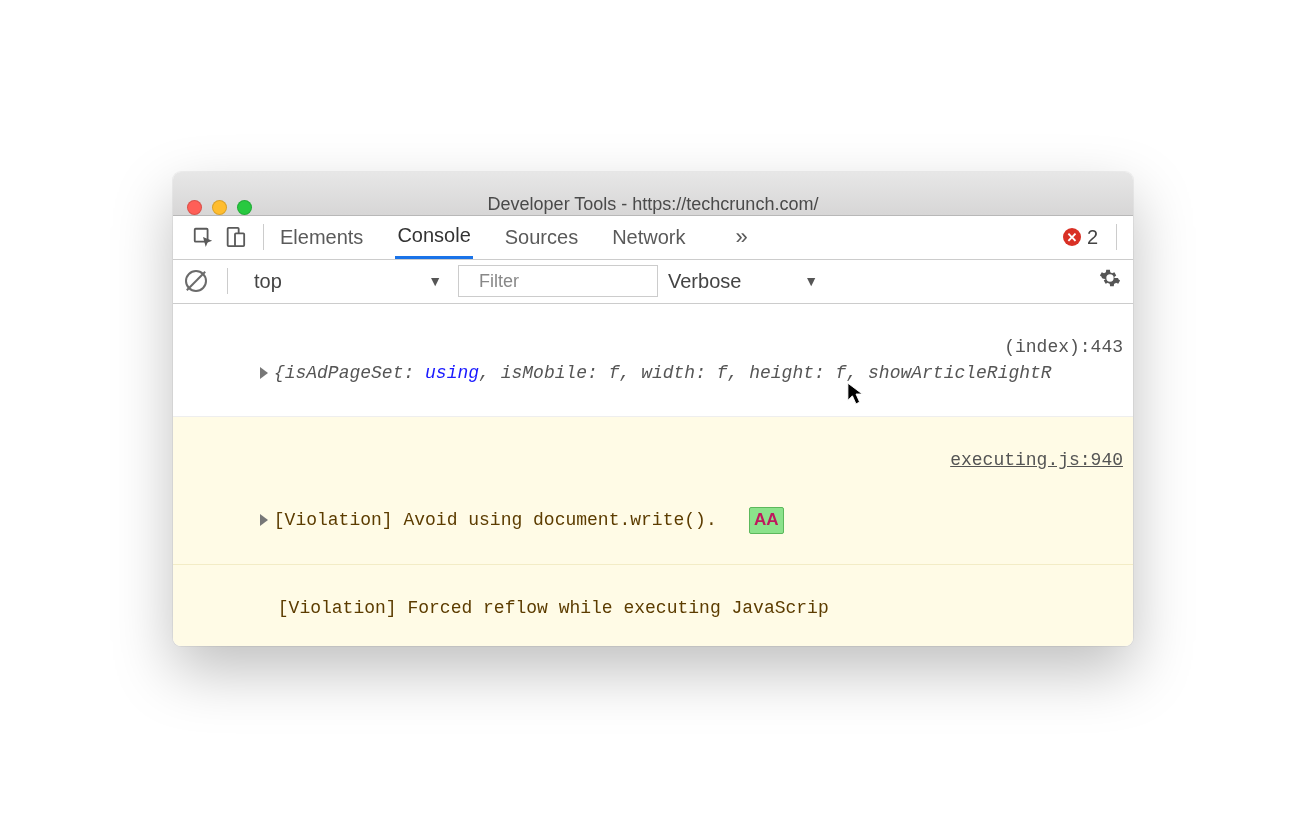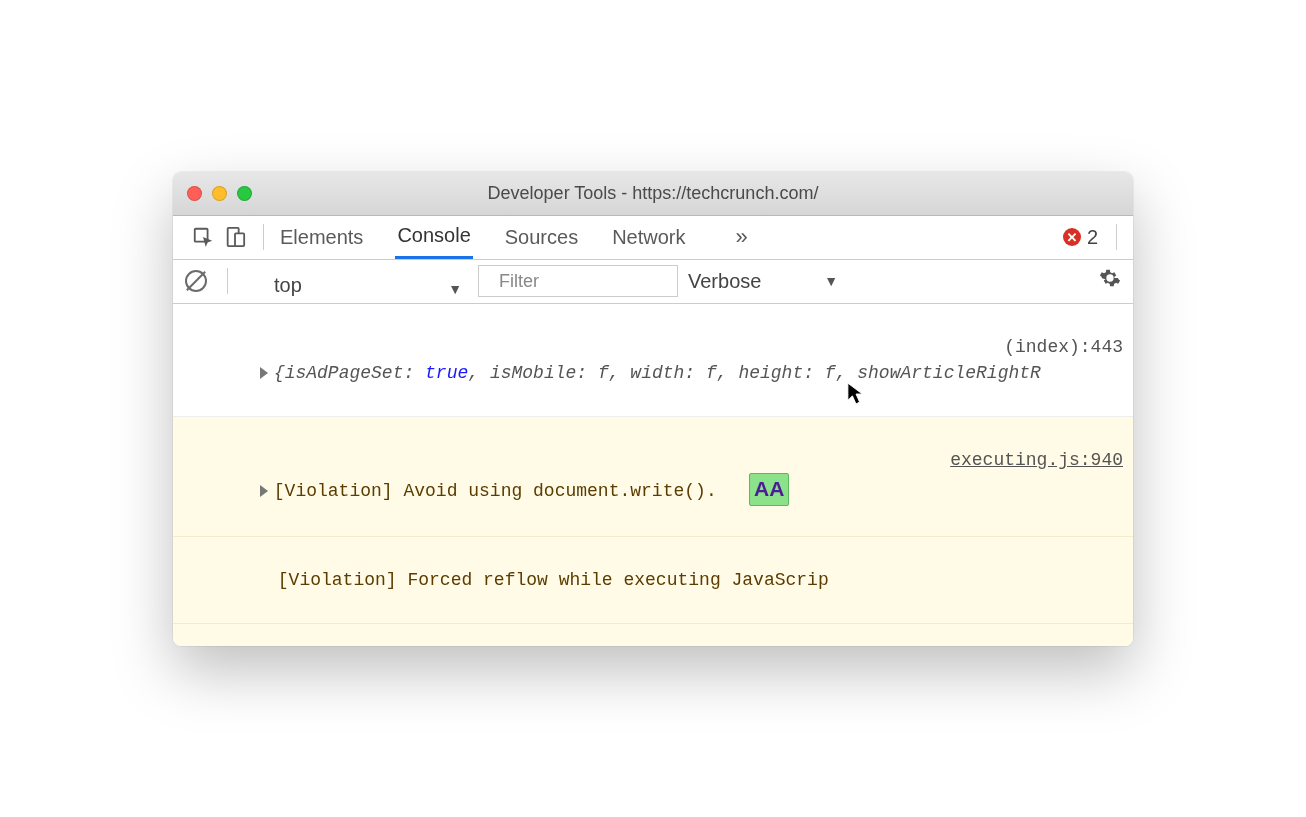--- a/index.html
+++ b/index.html
@@ -18,21 +18,21 @@
     box-shadow: 0 25px 60px rgba(0,0,0,0.25), 0 0 0 1px rgba(0,0,0,0.05);
     overflow: hidden;
     background: #fff;
     position: relative;
   }
   .titlebar {
     height: 44px;
     background: linear-gradient(#e7e7e7,#d7d6d6);
     border-bottom: 1px solid #b8b8b8;
     display: flex;
-    align-items: center;
+    align-items: flex-end;
     padding: 0 14px;
     position: relative;
   }
   .traffic { display: flex; gap: 10px; }
   .dot { width: 15px; height: 15px; border-radius: 50%; box-shadow: inset 0 0 0 1px rgba(0,0,0,0.15); }
   .dot.red { background:#ff5f57; }
   .dot.yellow { background:#ffbd2e; }
   .dot.green { background:#28c940; }
   .title {
     position: absolute; left: 0; right: 0; text-align: center;
@@ -64,22 +64,22 @@
   .toolbar {
     height: 44px;
     border-bottom:1px solid #ccc;
     display:flex; align-items:center;
     padding: 0 12px; gap:10px;
     font-size:20px; color:#444;
   }
   .clearbtn { width:22px;height:22px;border:2px solid #6b6b6b;border-radius:50%;position:relative;}
   .clearbtn::after{content:"";position:absolute;width:2px;height:26px;background:#6b6b6b;left:50%;top:50%;transform:translate(-50%,-50%) rotate(45deg);}
   .select {
-    display:flex;align-items:flex-end;justify-content:space-between;
-    border:0; padding: 0 6px; min-width:200px; height:32px;margin-left:20px;
+    display:flex;align-items:center;justify-content:space-between;
+    border:0; padding: 0 6px; min-width:200px; height:32px;
   }
   .filterbox {
     border:1px solid #ccc; height:32px; width:200px; padding:0 20px;
     display:flex;align-items:center;color:#888;font-size:18px;
   }
   .level { display:flex;align-items:center;gap:18px;min-width:150px;justify-content:space-between;}
   .caret { font-size:14px; color:#555; }
   .gear { margin-left:auto; font-size:22px; color:#555;}
   .console {
     font-family: Menlo, Consolas, "Courier New", monospace;
@@ -98,23 +98,24 @@
   }
   .row.warn { background:#fffbe6; color:#5c3c00; border-bottom-color:#f3ecc6;}
   .row.info { background:#fff; color:#333; }
   .src { float:right; color:#545454; text-decoration: underline; }
   .src.nolink { text-decoration:none; }
   .tri { display:inline-block; width:0;height:0;border-top:6px solid transparent;border-bottom:6px solid transparent;border-left:8px solid #777; margin-right:6px; vertical-align:middle;}
   .objkey { font-style: italic; color:#555;}
   .objval-true { color:#1a1aff; font-style: italic;}
   .objval-f { font-style: italic; color:#555;}
   .badge {
-    display:inline-block; background:#8be28b; color:#4c1d95; padding:0 4px; border-radius:2px;
-    font-family: -apple-system, Helvetica, Arial, sans-serif; font-weight:600; font-size:21px;
+    display:inline-block; background:#8be28b; color:#be185d; padding:0 4px; border-radius:2px;
+    font-family: -apple-system, Helvetica, Arial, sans-serif; font-weight:600; font-size:17px;
     border:1px solid #5cb85c;
+    margin-top:34px;
   }
   .tooltip {
     position:absolute;
     background:#f2f2f2;
     border:1px solid #bbb;
     padding:6px 12px;
     font-family: -apple-system, Helvetica, Arial, sans-serif;
     font-size:19px;
     color:#333;
     box-shadow: 0 2px 6px rgba(0,0,0,0.15);
@@ -185,21 +186,21 @@
       <svg width="22" height="22" viewBox="0 0 24 24" fill="#555">
         <path d="M12 8a4 4 0 100 8 4 4 0 000-8zm9 4a7 7 0 01-.1 1.2l2.1 1.6-2 3.4-2.5-1a7 7 0 01-2 1.2l-.4 2.6h-4l-.4-2.6a7 7 0 01-2-1.2l-2.5 1-2-3.4 2.1-1.6A7 7 0 013 12a7 7 0 01.1-1.2L1 9.2l2-3.4 2.5 1a7 7 0 012-1.2L7.9 3h4l.4 2.6a7 7 0 012 1.2l2.5-1 2 3.4-2.1 1.6c.1.4.1.8.1 1.2z"></path>
       </svg>
     </div>
   </div>
 
   <div class="console">
 
     <div class="row info">
       <span class="src nolink">(index):443</span>
-      <span class="tri"></span><span class="objkey">{</span><span class="objkey">isAdPageSet:</span> <span class="objval-true">true</span><span class="objkey">, isMobile:</span> <span class="objval-f">f</span><span class="objkey">, width:</span> <span class="objval-f">f</span><span class="objkey">, height:</span> <span class="objval-f">f</span><span class="objkey">, showArticleRightR</span>
+      <span class="tri"></span><span class="objkey">{</span><span class="objkey">isAdPageSet:</span> <span class="objval-true">using</span><span class="objkey">, isMobile:</span> <span class="objval-f">f</span><span class="objkey">, width:</span> <span class="objval-f">f</span><span class="objkey">, height:</span> <span class="objval-f">f</span><span class="objkey">, showArticleRightR</span>
     </div>
 
     <div class="row warn">
       <span class="src">executing.js:940</span>
       <span class="tri"></span><span>[Violation] Avoid using document.write().</span>&nbsp;&nbsp;&nbsp;<span class="badge">AA</span>
     </div>
 
     <div class="row warn" style="padding-left:40px;">
       <span>[Violation] Forced reflow while executing JavaScrip</span>
     </div>

